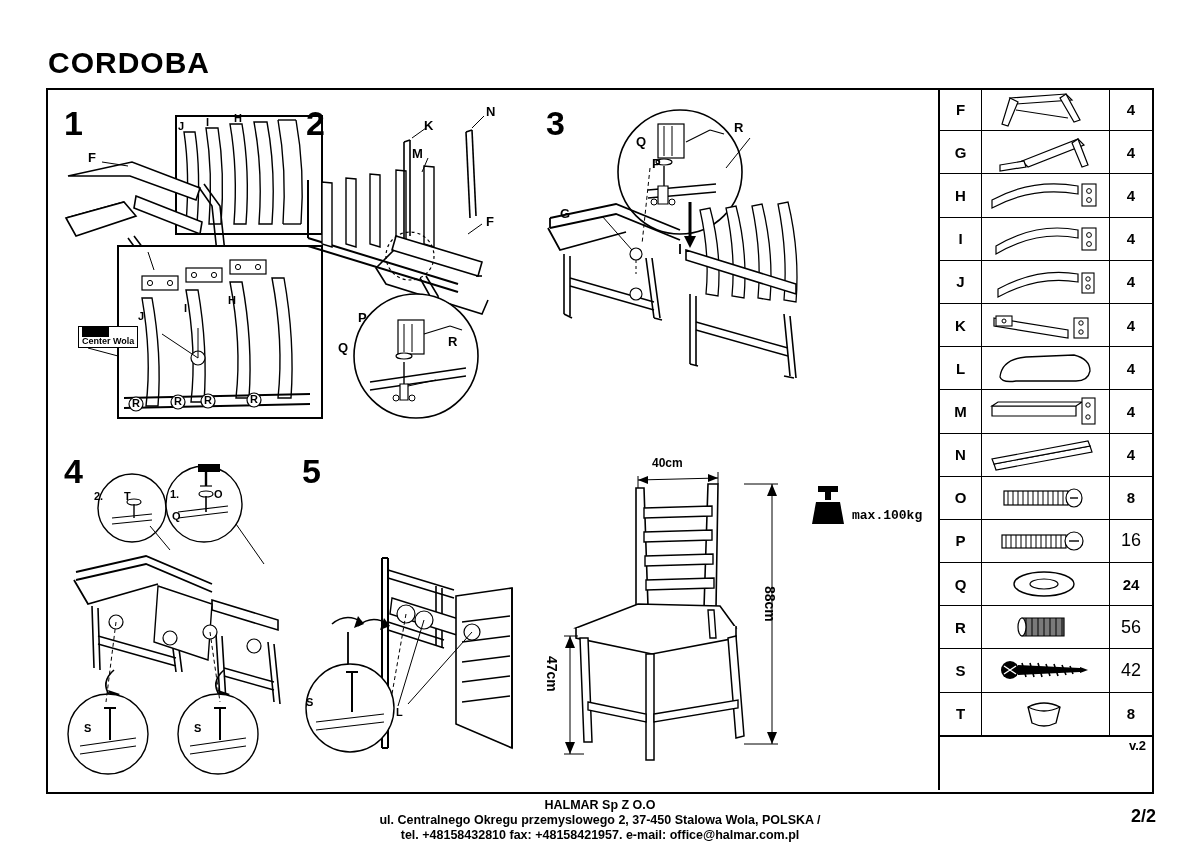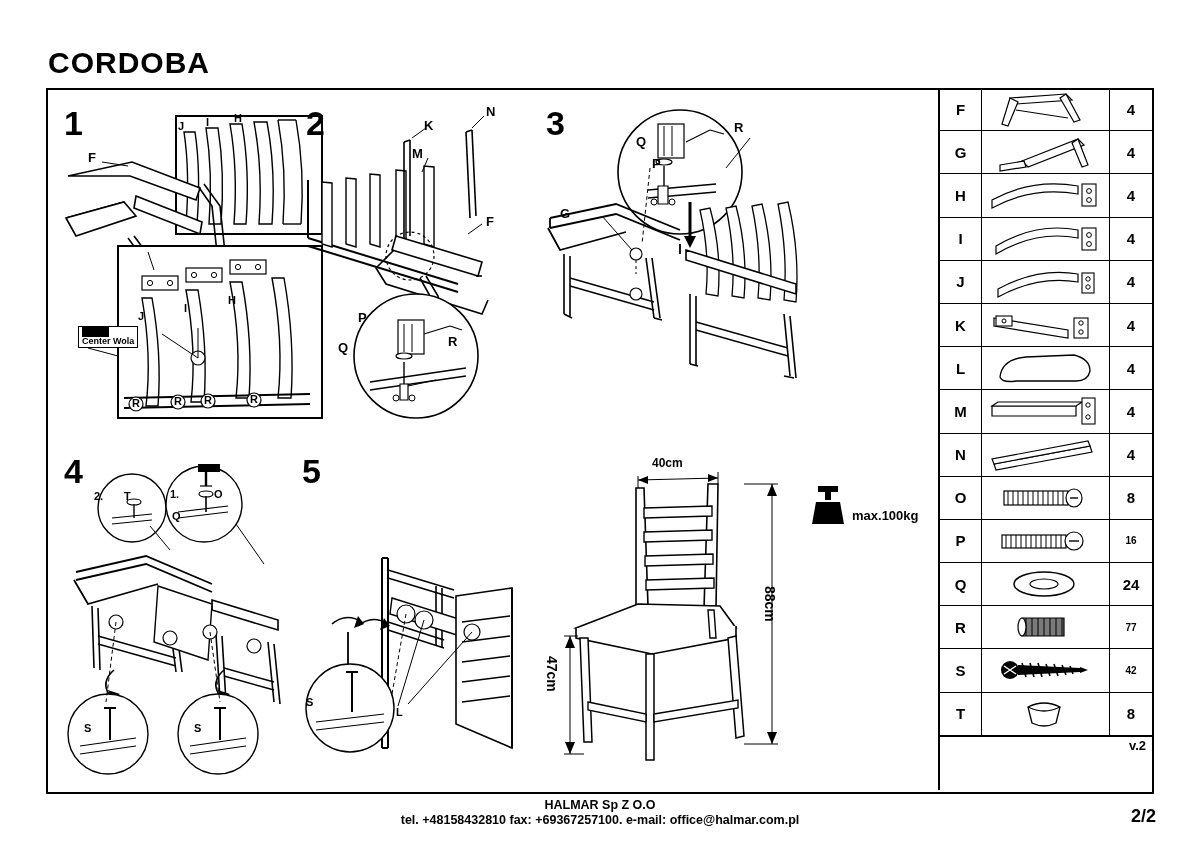--- a/index.html
+++ b/index.html
@@ -10,40 +10,40 @@
 
   .main-frame{position:absolute;left:46px;top:52px;width:1104px;height:702px;border:2px solid #000;}
 
   
   .parts-table{position:absolute;left:938px;top:52px;width:212px;height:702px;border-left:2px solid #000;}
   .prow{display:flex;height:43.2px;border-bottom:1.5px solid #000;box-sizing:border-box;}
   .prow:last-of-type{border-bottom:none;}
   .pcode{width:42px;border-right:1.5px solid #000;display:flex;align-items:center;justify-content:center;font-size:15px;font-weight:700;box-sizing:border-box;}
   .ppic{flex:1;border-right:1.5px solid #000;position:relative;box-sizing:border-box;overflow:hidden;}
   .pqty{width:42px;display:flex;align-items:center;justify-content:center;font-size:15px;font-weight:700;box-sizing:border-box;}
-  .pqty.small{font-size:10px;font-weight:700;}
+  .pqty.small{font-size:18px;font-weight:400;}
   .ver{position:absolute;right:6px;bottom:2px;font-size:13px;font-weight:700;}
   .verrow{height:18px;border-top:1.5px solid #000;position:relative;}
 
   .ppic svg{position:absolute;left:0;top:0;}
 
   
   .step{position:absolute;}
   .stepnum{font-size:34px;font-weight:700;}
   .lbl{font-size:13px;font-weight:700;font-family:"Liberation Sans",sans-serif;}
   .lbl.small{font-size:11px;}
 
   svg{overflow:visible;}
   .ln{stroke:#000;fill:none;}
   .fillw{fill:#fff;stroke:#000;}
 
   
   .footer{position:absolute;left:0;top:762px;width:1200px;text-align:center;font-size:12.5px;line-height:15px;font-weight:700;}
   .pageno{position:absolute;right:44px;top:770px;font-size:18px;font-weight:700;}
-  .weightlbl{position:absolute;font-size:13px;font-weight:700;}
+  .weightlbl{position:absolute;font-size:13px;font-weight:700;font-family:Liberation Mono, monospace;}
 </style>
 </head>
 <body>
 
 <div class="page">
 
   <div class="title">CORDOBA</div>
 
   <div class="main-frame"></div>
 
@@ -542,21 +542,21 @@
 
     <div class="prow">
       <div class="pcode">R</div>
       <div class="ppic">
         <svg width="128" height="42" viewBox="0 0 128 42">
           <path d="M40 12 l42 0 l0 18 l-42 0 z" fill="#7a7a7a" stroke="#000" stroke-width="1.2"></path>
           <path d="M44 12 l0 18 M50 12 l0 18 M56 12 l0 18 M62 12 l0 18 M68 12 l0 18 M74 12 l0 18 M80 12 l0 18" stroke="#000" stroke-width="1" fill="none"></path>
           <ellipse cx="40" cy="21" rx="4" ry="9" class="fillw" stroke-width="1.2"></ellipse>
         </svg>
       </div>
-      <div class="pqty small">77</div>
+      <div class="pqty small">56</div>
     </div>
 
     <div class="prow">
       <div class="pcode">S</div>
       <div class="ppic">
         <svg width="128" height="42" viewBox="0 0 128 42">
           <ellipse cx="28" cy="21" rx="9" ry="9" fill="#000"></ellipse>
           <path d="M22 17 l12 8 M22 25 l12 -8" stroke="#fff" stroke-width="1.4" fill="none"></path>
           <path d="M36 16 l62 3 l0 4 l-62 3 z" fill="#000"></path>
           <path d="M40 14 l4 14 M48 14 l4 14 M56 14 l4 14 M64 15 l4 12 M72 15 l4 12 M80 16 l4 10 M88 17 l3 8" stroke="#000" stroke-width="1.6" fill="none"></path>
@@ -577,17 +577,18 @@
       <div class="pqty">8</div>
     </div>
 
     <div class="verrow">
       <div class="ver">v.2</div>
     </div>
   </div>
 
   <div class="footer">
     <div>HALMAR Sp Z O.O</div>
-    <div>tel. +48158432810 fax: +69367257100. e-mail: office@halmar.com.pl</div>
+    <div>ul. Centralnego Okregu przemyslowego 2, 37-450 Stalowa Wola, POLSKA /</div>
+    <div>tel. +48158432810 fax: +48158421957. e-mail: office@halmar.com.pl</div>
   </div>
   <div class="pageno">2/2</div>
 
 </div>
 
 </body></html>

